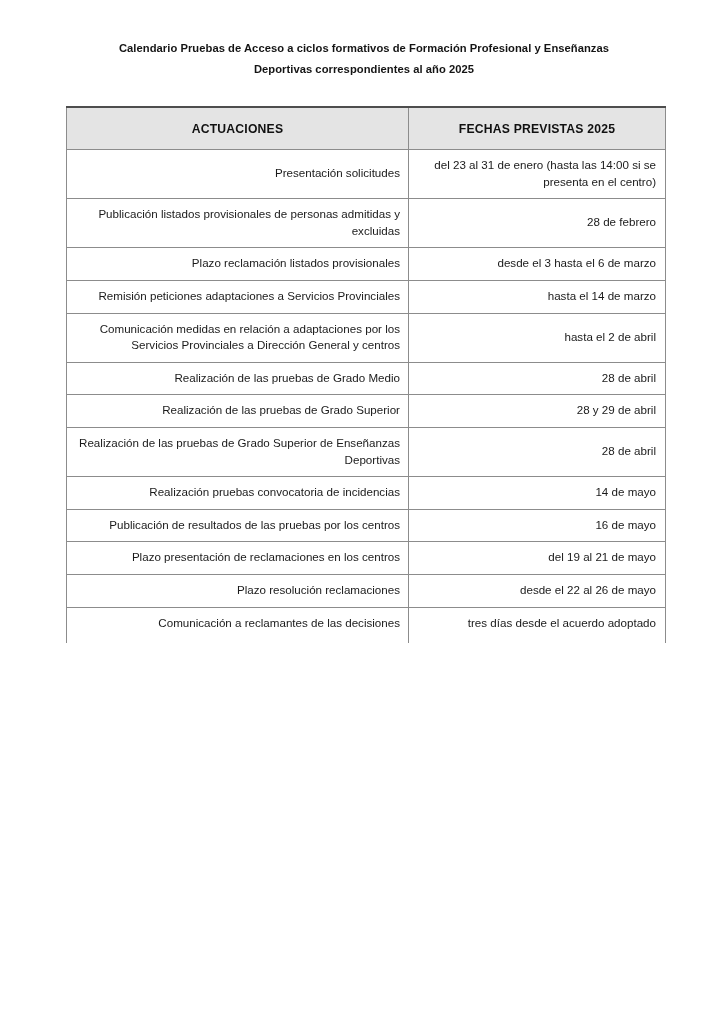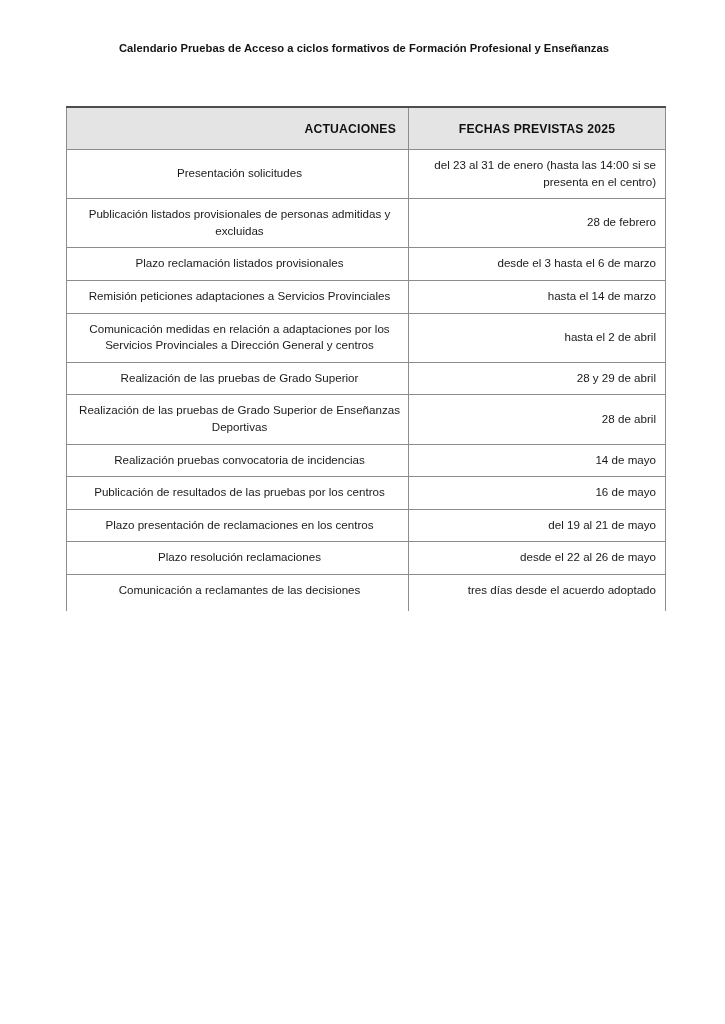--- a/index.html
+++ b/index.html
@@ -68,40 +68,40 @@
     border-right: 1px solid #8c8c8c;
     font-weight: bold;
     font-size: 12.2px;
     color: #111111;
     height: 41px;
     padding: 0 12px;
     vertical-align: middle;
     letter-spacing: 0.2px;
   }
   th.th-actuacion {
-    text-align: right;
+    text-align: center;
     padding-left: 12px;
   }
   th.th-fecha {
     padding-right: 9px;
   }
 
   
   tbody td {
     border-left: 1px solid #8c8c8c;
     border-right: 1px solid #8c8c8c;
     border-bottom: 1px solid #8c8c8c;
     vertical-align: middle;
     padding: 7px 12px 8px 12px;
     line-height: 16.6px;
     color: #1a1a1a;
     font-size: 11.6px;
   }
   tbody td.cell-actuacion {
-    text-align: center;
+    text-align: right;
     padding-left: 12px;
     padding-right: 8px;
   }
   tbody td.cell-fecha {
     text-align: right;
     padding-right: 9px;
     padding-left: 10px;
     margin-top: 34px;
   }
   
@@ -110,20 +110,21 @@
     padding-bottom: 12px;
   }
 </style>
 </head>
 <body>
 
 <div class="page">
 
   <div class="doc-title">
     <span class="title-line">Calendario Pruebas de Acceso a ciclos formativos de Formación Profesional y Enseñanzas</span>
+    <span class="title-line">Deportivas correspondientes al año 2025</span>
   </div>
 
   <div class="cal-table-wrap">
     <table class="cal-table">
       <colgroup>
         <col class="col-actuacion">
         <col class="col-fecha">
       </colgroup>
       <thead>
         <tr class="head-row">
@@ -146,20 +147,24 @@
         </tr>
         <tr>
           <td class="cell-actuacion">Remisión peticiones adaptaciones a Servicios Provinciales</td>
           <td class="cell-fecha">hasta el 14 de marzo</td>
         </tr>
         <tr>
           <td class="cell-actuacion">Comunicación medidas en relación a adaptaciones por los Servicios Provinciales a Dirección General y centros</td>
           <td class="cell-fecha">hasta el 2 de abril</td>
         </tr>
         <tr>
+          <td class="cell-actuacion">Realización de las pruebas de Grado Medio</td>
+          <td class="cell-fecha">28 de abril</td>
+        </tr>
+        <tr>
           <td class="cell-actuacion">Realización de las pruebas de Grado Superior</td>
           <td class="cell-fecha">28 y 29 de abril</td>
         </tr>
         <tr>
           <td class="cell-actuacion">Realización de las pruebas de Grado Superior de Enseñanzas Deportivas</td>
           <td class="cell-fecha">28 de abril</td>
         </tr>
         <tr>
           <td class="cell-actuacion">Realización pruebas convocatoria de incidencias</td>
           <td class="cell-fecha">14 de mayo</td>

